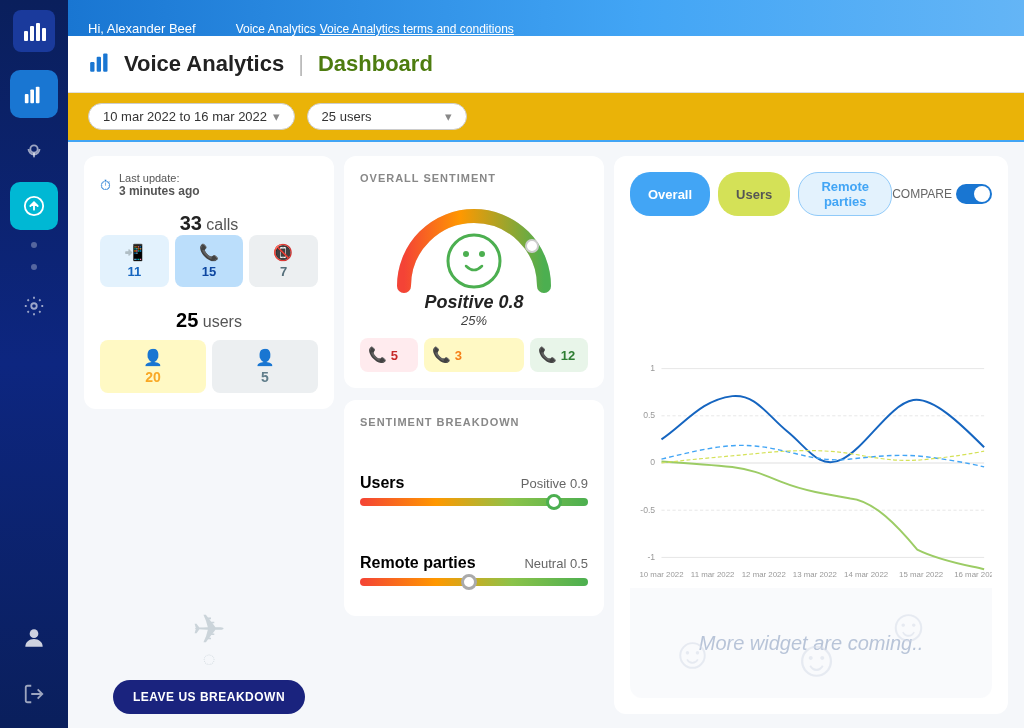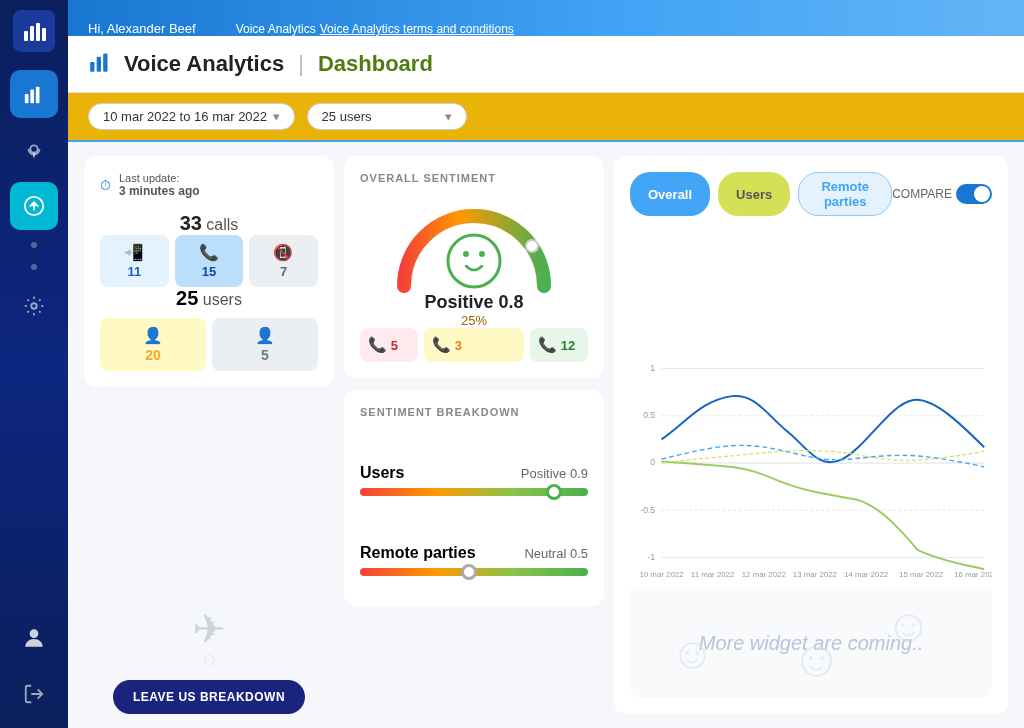--- a/index.html
+++ b/index.html
@@ -129,21 +129,21 @@
       padding: 16px;
       margin-bottom: 10px;
     }
     .last-update {
       display: flex; align-items: center; gap: 8px;
       color: #555; font-size: 11px; margin-bottom: 14px;
     }
     .last-update .clock-icon { color: #1976d2; font-size: 14px; }
     .last-update strong { display: block; font-size: 12px; font-weight: 700; }
 
-    .stat-section { margin-bottom: 0; }
+    .stat-section { margin-bottom: 22px; }
     .stat-number { font-size: 20px; font-weight: 700; color: #222; text-align: center; }
     .stat-label { display: inline; font-size: 16px; font-weight: 400; color: #555; }
     .stat-change { color: #4caf50; font-size: 12px; text-align: center; margin-bottom: 8px; }
 
     .call-types {
       display: flex; gap: 6px;
     }
     .call-type-box {
       flex: 1; border-radius: 8px;
       display: flex; flex-direction: column; align-items: center;
@@ -207,24 +207,26 @@
       font-weight: 700;
       letter-spacing: 1px;
       color: #888;
       margin-bottom: 12px;
       text-transform: uppercase;
     }
 
     
     .gauge-container {
       display: flex; flex-direction: column; align-items: center;
+      margin-bottom: 10px;
+      font-style: italic;
     }
     .gauge-svg { width: 180px; height: 100px; }
     .gauge-label { font-size: 18px; font-weight: 800; color: #222; margin-top: -4px; }
-    .gauge-pct { font-size: 13px; color: #a16207; }
+    .gauge-pct { font-size: 13px; color: #404040; }
 
     
     .sentiment-items {
       display: flex;
       gap: 6px;
     }
     .sent-item {
       flex: 1; border-radius: 8px;
       display: flex; align-items: center; gap: 4px;
       padding: 8px;

